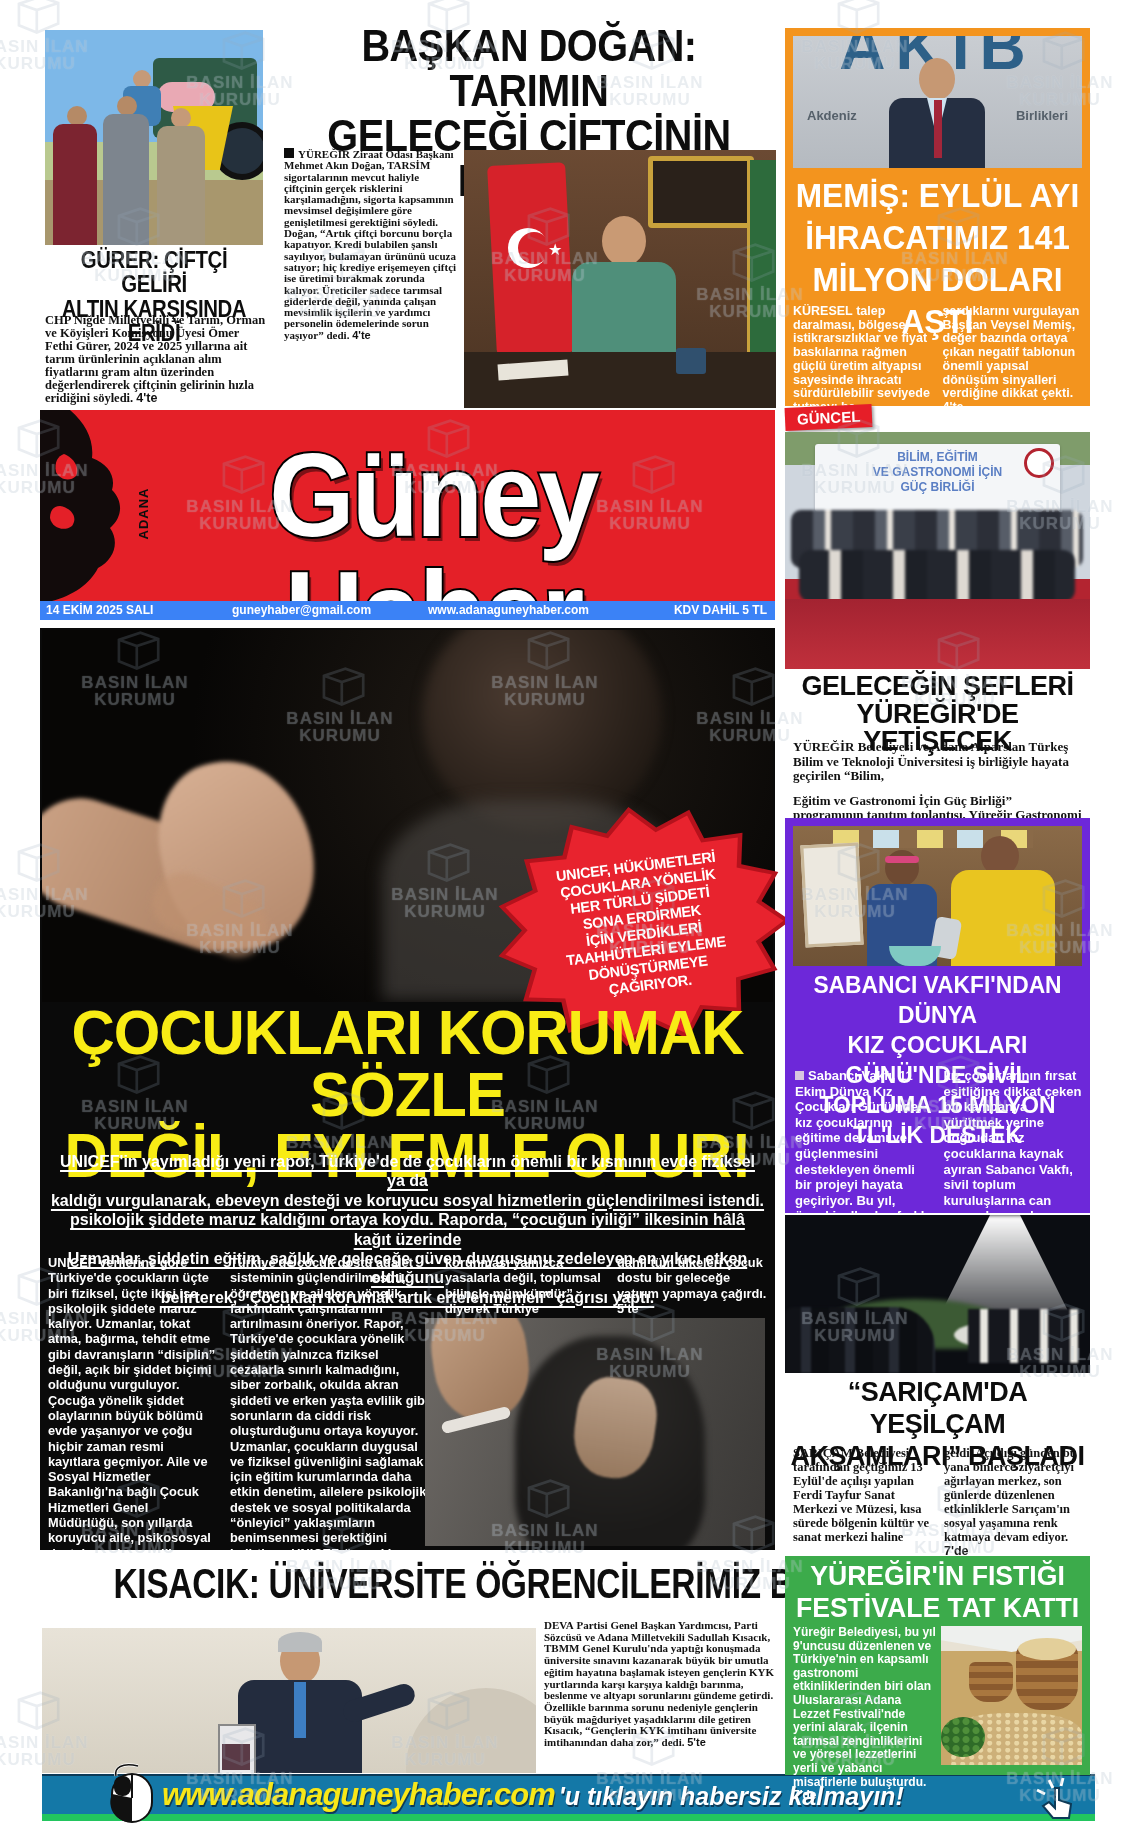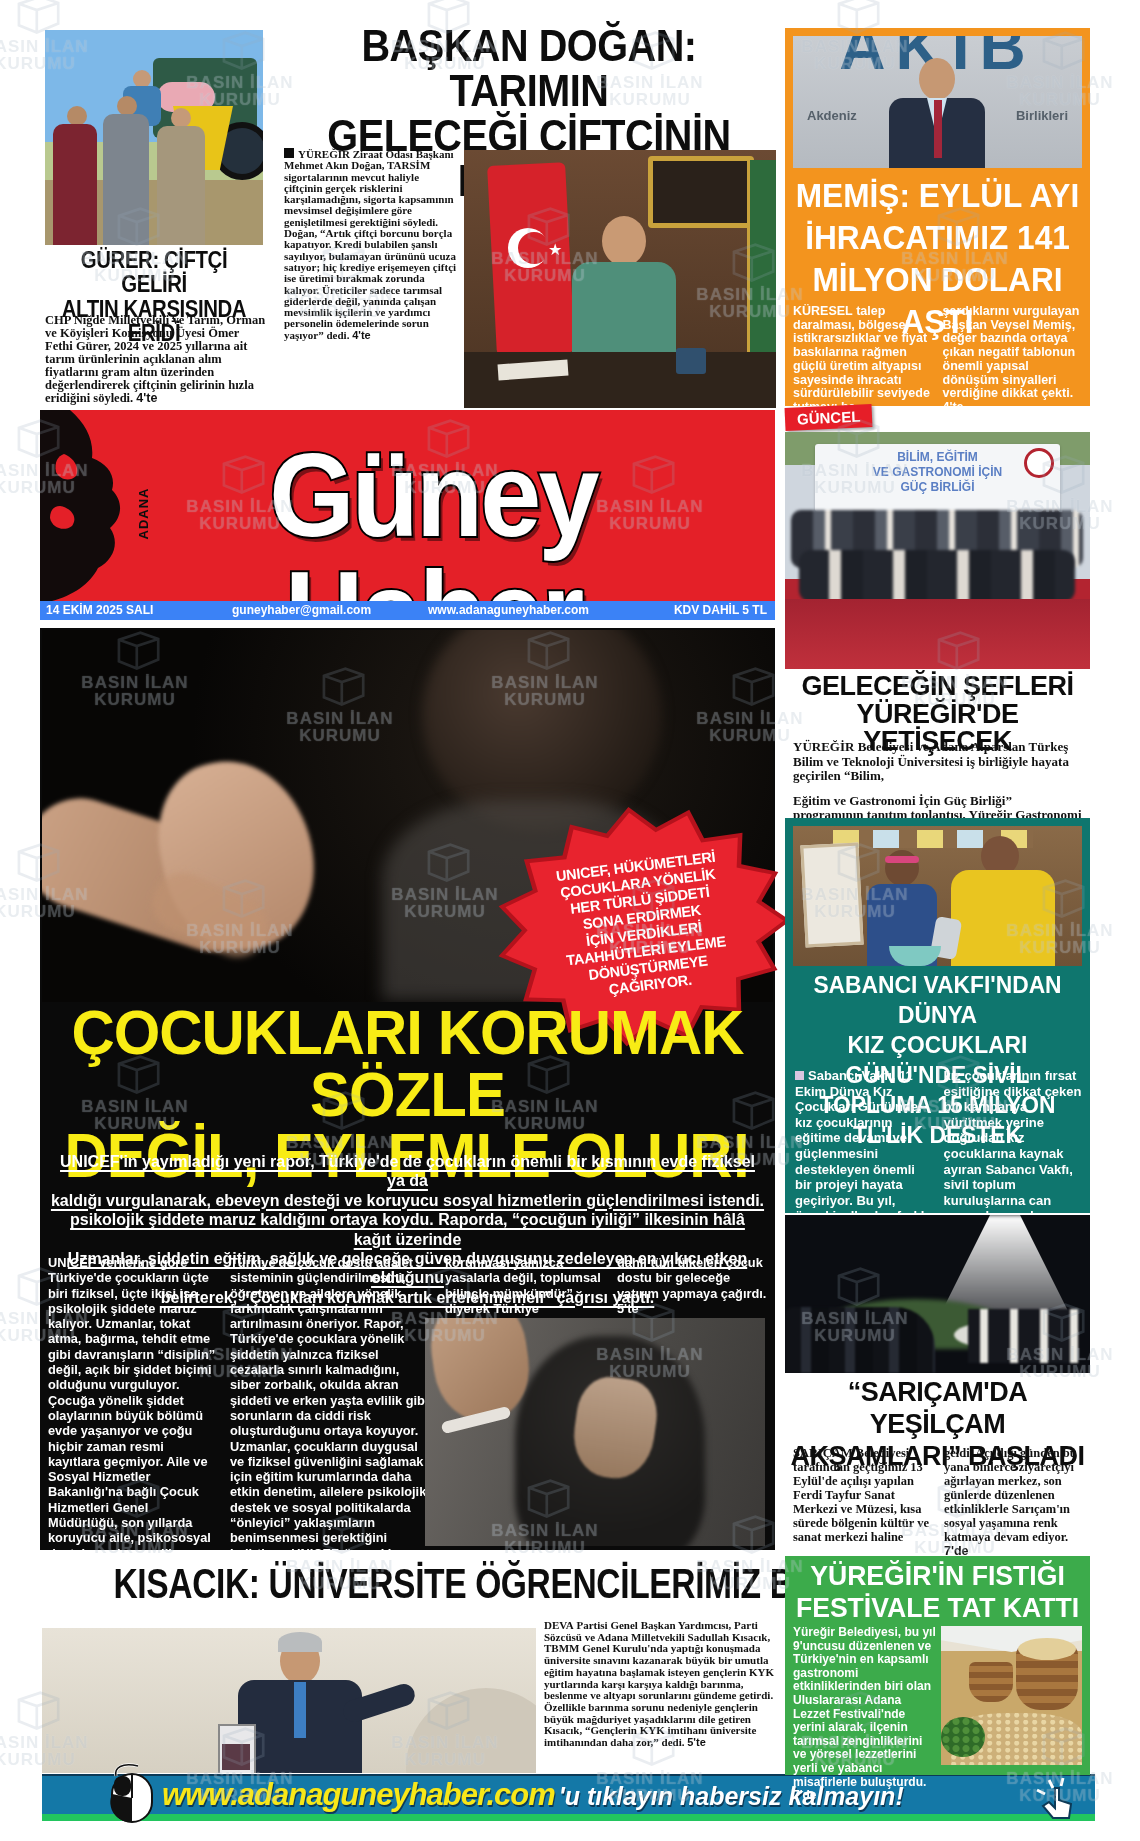--- a/index.html
+++ b/index.html
@@ -72,21 +72,21 @@
   
   .memis-box{left:785px;top:28px;width:305px;height:378px;background:#f3941e;}
   .memis-photo{left:8px;top:8px;width:289px;height:132px;background:linear-gradient(#c9cdd2,#b5bac0);}
   .memis-hl{left:0;top:146px;width:305px;color:#fff;font-size:34px;line-height:42px;transform:scaleX(.93);transform-origin:center;text-align:center;font-weight:900;}
   .memis-cols{left:8px;top:277px;width:289px;color:#fff;font-weight:700;font-size:12.5px;line-height:13.7px;}
   .guncel-label{left:785px;top:406px;background:#e61e28;color:#fff;font-weight:900;font-size:15px;
        padding:3px 12px;transform:rotate(-2.5deg);box-shadow:2px 2px 3px rgba(0,0,0,.35);}
   .guncel-photo{left:785px;top:432px;width:305px;height:237px;background:linear-gradient(#7f9c6b 0 14%,#cfd6de 14% 62%,#b32430 62% 100%);}
   .gelec-hl{left:785px;top:673px;width:305px;font-size:27px;}
   .gelec-cols{left:793px;top:740px;width:292px;font-size:13px;line-height:14.5px;font-weight:600;flex-direction:column;}
-  .sabanci-box{left:785px;top:818px;width:305px;height:395px;background:#0f766e;}
+  .sabanci-box{left:785px;top:818px;width:305px;height:395px;background:#6d28d9;}
   .sabanci-photo{left:8px;top:8px;width:289px;height:140px;background:linear-gradient(#8a6a48,#6e5236);}
   .sabanci-hl{left:0;top:152px;width:305px;color:#fff;font-size:24px;line-height:30px;transform:scaleX(.95);transform-origin:center;text-align:center;font-weight:900;}
   .sabanci-cols{left:10px;top:250px;width:287px;color:#fff;font-weight:700;font-size:13px;line-height:15.6px;}
   .saricam-photo{left:785px;top:1215px;width:305px;height:158px;background:#0b0d12;}
   .saricam-hl{left:785px;top:1376px;width:305px;font-size:27px;line-height:32px;}
   .saricam-cols{left:793px;top:1446px;width:292px;font-size:12.5px;line-height:14px;font-weight:600;}
   .fistik-box{left:785px;top:1556px;width:305px;height:219px;background:#3cab4b;}
   .fistik-hl{left:0;top:4px;width:305px;color:#fff;font-size:28px;line-height:32px;text-align:center;font-weight:900;transform:scaleX(.95);transform-origin:center;}
   .fistik-body{left:8px;top:70px;width:144px;color:#fff;font-weight:700;font-size:12px;line-height:13.6px;}
   .fistik-photo{left:156px;top:70px;width:141px;height:139px;background:linear-gradient(#e8e2d4 0 18%,#c9a86a 18% 100%);}

